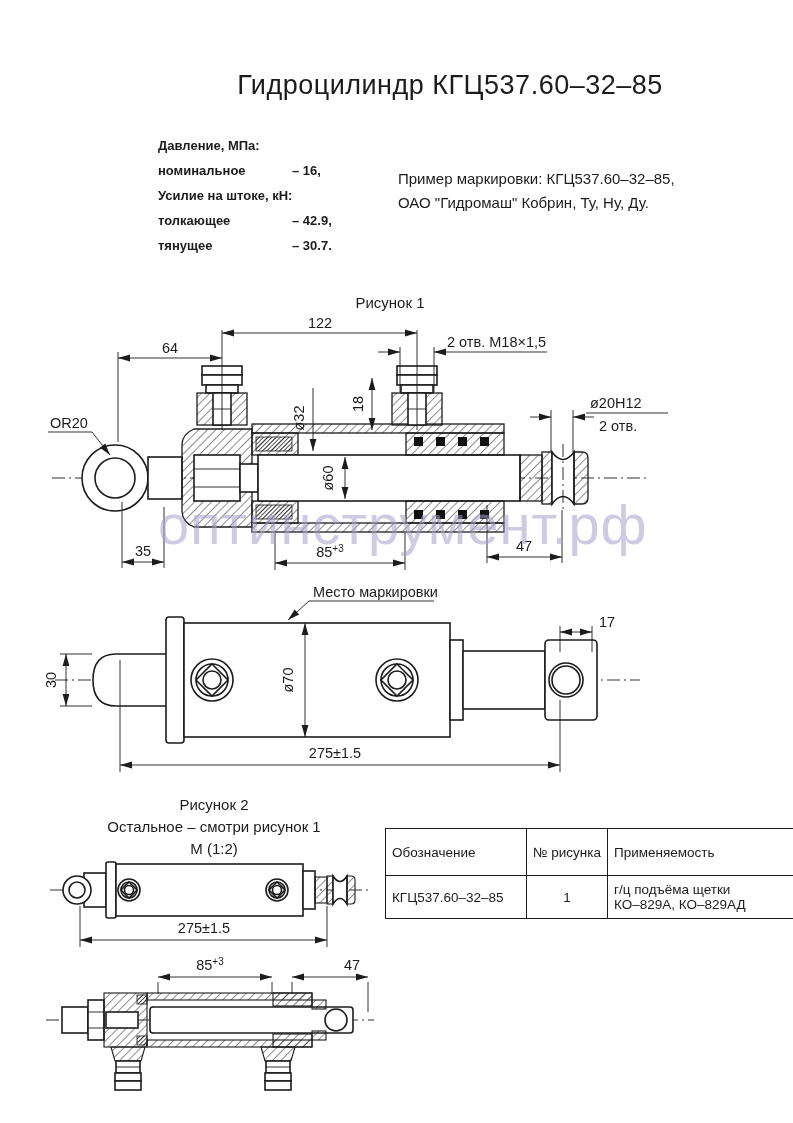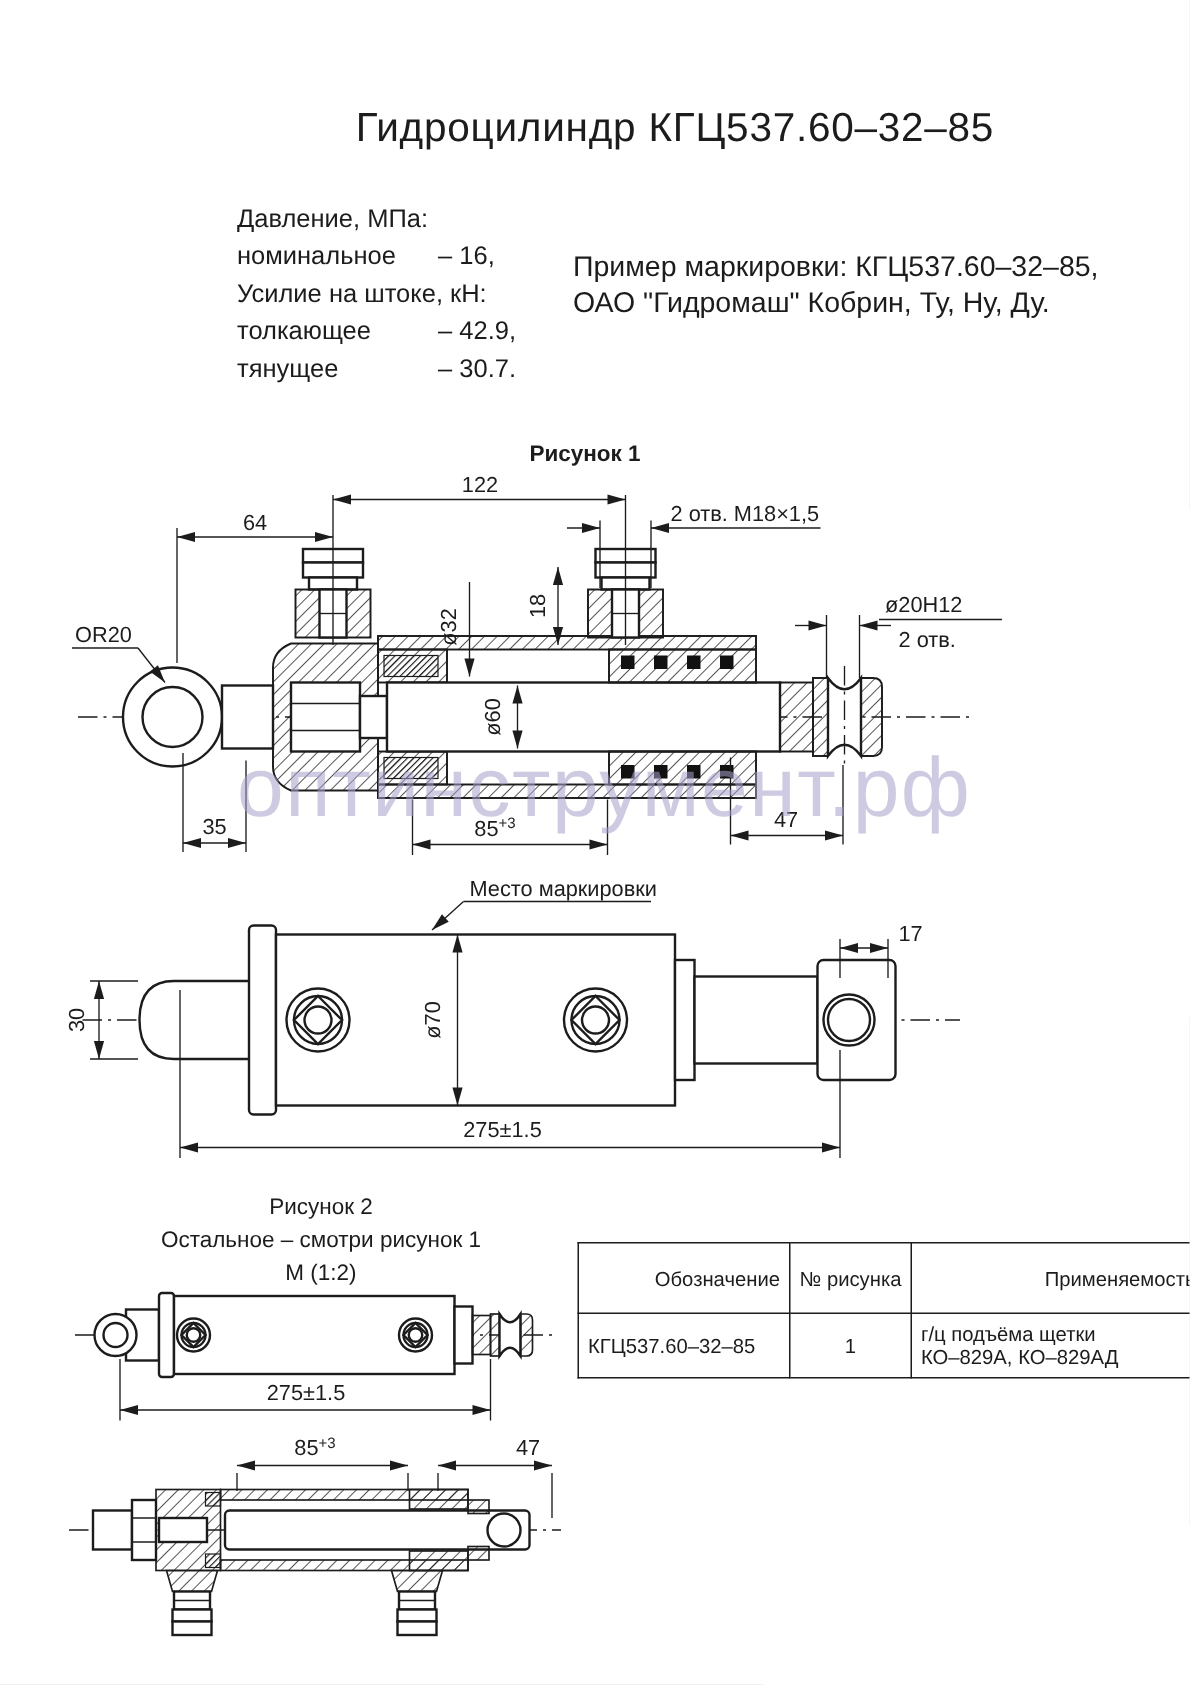--- a/index.html
+++ b/index.html
@@ -1,32 +1,32 @@
 <!DOCTYPE html>
 <html><head>
 <meta charset="utf-8">
 <style>
   html,body{margin:0;padding:0;background:#e8e8e8;}
   .page{position:relative;width:793px;height:1123px;background:#ffffff;
         font-family:"Liberation Sans",sans-serif;color:#1c1c1c;overflow:hidden;margin:0 auto;padding-left:24px;}
   .abs{position:absolute;}
   .title{left:120px;top:70px;width:660px;text-align:center;font-size:27px;letter-spacing:.5px;}
-  .specs{left:158px;top:133px;font-size:17px;line-height:25px;}
+  .specs{left:158px;top:133px;font-size:13px;line-height:25px;font-weight:bold;}
   .specrow{display:flex;}
   .specrow .lbl{width:134px;}
-  .marking{left:382px;top:167px;font-size:19px;line-height:24px;}
-  .figcap1{left:320px;top:294px;width:140px;text-align:center;font-size:15px;font-weight:bold;}
+  .marking{left:398px;top:167px;font-size:15px;line-height:24px;}
+  .figcap1{left:320px;top:294px;width:140px;text-align:center;font-size:15px;}
   .fig2cap{left:96px;top:794px;width:236px;text-align:center;font-size:15px;line-height:22px;}
   svg{position:absolute;left:0;}
   svg text{font-family:"Liberation Sans",sans-serif;font-size:14.5px;fill:#1c1c1c;}
   .wm{left:158px;top:492px;width:560px;font-size:56px;letter-spacing:1px;
       color:rgba(165,158,200,0.55);z-index:9;white-space:nowrap;}
   table.app{position:absolute;left:385px;top:828px;border-collapse:collapse;font-size:13.5px;}
   table.app th,table.app td{border:1.4px solid #1c1c1c;font-weight:normal;padding:0 6px;}
-  table.app th{height:46px;text-align:right;}
+  table.app th{height:46px;text-align:left;}
   table.app td{height:42px;}
   td.c{text-align:center;}
   .ol{stroke:#1c1c1c;stroke-width:1.6;fill:#fff;}
   .olh{stroke:#1c1c1c;stroke-width:1.3;fill:url(#hat);}
   .olh2{stroke:#1c1c1c;stroke-width:1.1;fill:url(#hat);}
   .thin{stroke:#1c1c1c;stroke-width:.9;fill:none;}
   .cl{stroke:#1c1c1c;stroke-width:.9;fill:none;stroke-dasharray:13 4 2 4;}
   .seal{stroke:#1c1c1c;stroke-width:.8;fill:url(#sealp);}
   .blk{fill:#111;stroke:none;}
 </style>

